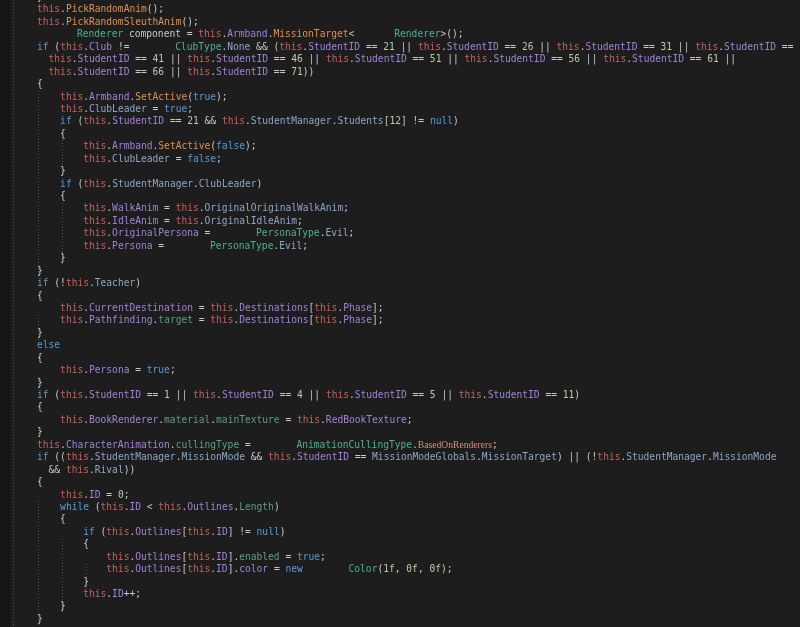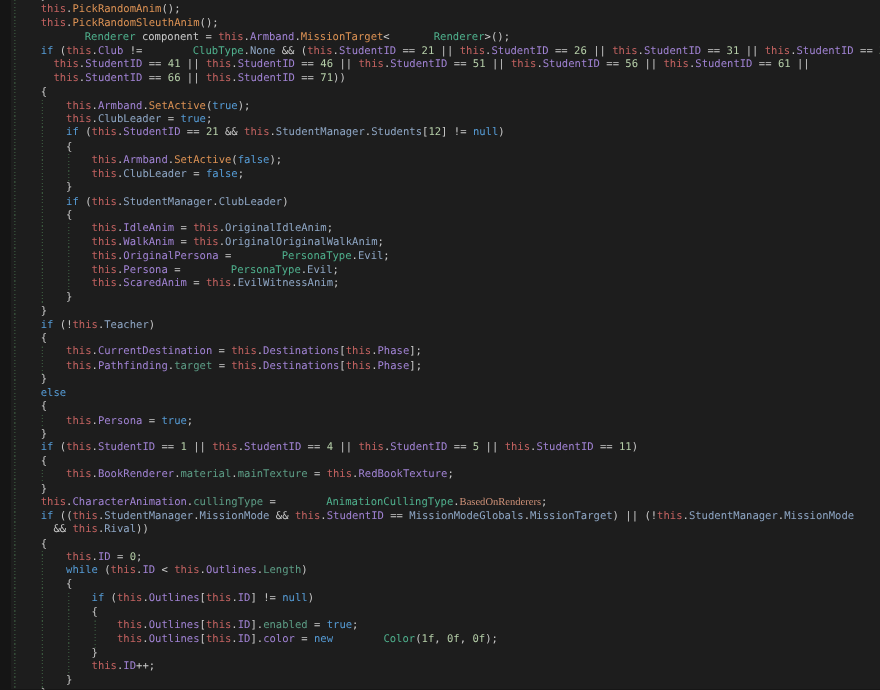--- a/index.html
+++ b/index.html
@@ -55,25 +55,24 @@
       <div class="line"><span class="pln">{</span></div>
       <div class="line"><span class="pln">    </span><span class="ths">this</span><span class="pln">.</span><span class="fld">Armband</span><span class="pln">.</span><span class="mth">SetActive</span><span class="pln">(</span><span class="kw">true</span><span class="pln">);</span></div>
       <div class="line"><span class="pln">    </span><span class="ths">this</span><span class="pln">.</span><span class="mem">ClubLeader</span><span class="pln"> = </span><span class="kw">true</span><span class="pln">;</span></div>
       <div class="line"><span class="pln">    </span><span class="kw">if</span><span class="pln"> (</span><span class="ths">this</span><span class="pln">.</span><span class="fld">StudentID</span><span class="pln"> == </span><span class="num">21</span><span class="pln"> &amp;&amp; </span><span class="ths">this</span><span class="pln">.</span><span class="mem">StudentManager</span><span class="pln">.</span><span class="mem">Students</span><span class="pln">[</span><span class="num">12</span><span class="pln">] != </span><span class="kw">null</span><span class="pln">)</span></div>
       <div class="line"><span class="pln">    {</span></div>
       <div class="line"><span class="pln">        </span><span class="ths">this</span><span class="pln">.</span><span class="fld">Armband</span><span class="pln">.</span><span class="mth">SetActive</span><span class="pln">(</span><span class="kw">false</span><span class="pln">);</span></div>
       <div class="line"><span class="pln">        </span><span class="ths">this</span><span class="pln">.</span><span class="mem">ClubLeader</span><span class="pln"> = </span><span class="kw">false</span><span class="pln">;</span></div>
       <div class="line"><span class="pln">    }</span></div>
       <div class="line"><span class="pln">    </span><span class="kw">if</span><span class="pln"> (</span><span class="ths">this</span><span class="pln">.</span><span class="mem">StudentManager</span><span class="pln">.</span><span class="mem">ClubLeader</span><span class="pln">)</span></div>
       <div class="line"><span class="pln">    {</span></div>
+      <div class="line"><span class="pln">        </span><span class="ths">this</span><span class="pln">.</span><span class="fld">WalkAnim</span><span class="pln"> = </span><span class="ths">this</span><span class="pln">.</span><span class="mem">OriginalOriginalWalkAnim</span><span class="pln">;</span></div>
       <div class="line"><span class="pln">        </span><span class="ths">this</span><span class="pln">.</span><span class="fld">IdleAnim</span><span class="pln"> = </span><span class="ths">this</span><span class="pln">.</span><span class="mem">OriginalIdleAnim</span><span class="pln">;</span></div>
-      <div class="line"><span class="pln">        </span><span class="ths">this</span><span class="pln">.</span><span class="fld">WalkAnim</span><span class="pln"> = </span><span class="ths">this</span><span class="pln">.</span><span class="mem">OriginalOriginalWalkAnim</span><span class="pln">;</span></div>
       <div class="line"><span class="pln">        </span><span class="ths">this</span><span class="pln">.</span><span class="fld">OriginalPersona</span><span class="pln"> = </span><span class="typ">PersonaType</span><span class="pln">.</span><span class="mem">Evil</span><span class="pln">;</span></div>
       <div class="line"><span class="pln">        </span><span class="ths">this</span><span class="pln">.</span><span class="fld">Persona</span><span class="pln"> = </span><span class="typ">PersonaType</span><span class="pln">.</span><span class="mem">Evil</span><span class="pln">;</span></div>
-      <div class="line"><span class="pln">        </span><span class="ths">this</span><span class="pln">.</span><span class="fld">ScaredAnim</span><span class="pln"> = </span><span class="ths">this</span><span class="pln">.</span><span class="mem">EvilWitnessAnim</span><span class="pln">;</span></div>
       <div class="line"><span class="pln">    }</span></div>
       <div class="line"><span class="pln">}</span></div>
       <div class="line"><span class="kw">if</span><span class="pln"> (!</span><span class="ths">this</span><span class="pln">.</span><span class="mem">Teacher</span><span class="pln">)</span></div>
       <div class="line"><span class="pln">{</span></div>
       <div class="line"><span class="pln">    </span><span class="ths">this</span><span class="pln">.</span><span class="fld">CurrentDestination</span><span class="pln"> = </span><span class="ths">this</span><span class="pln">.</span><span class="fld">Destinations</span><span class="pln">[</span><span class="ths">this</span><span class="pln">.</span><span class="fld">Phase</span><span class="pln">];</span></div>
       <div class="line"><span class="pln">    </span><span class="ths">this</span><span class="pln">.</span><span class="fld">Pathfinding</span><span class="pln">.</span><span class="prop">target</span><span class="pln"> = </span><span class="ths">this</span><span class="pln">.</span><span class="fld">Destinations</span><span class="pln">[</span><span class="ths">this</span><span class="pln">.</span><span class="fld">Phase</span><span class="pln">];</span></div>
       <div class="line"><span class="pln">}</span></div>
       <div class="line"><span class="kw">else</span></div>
       <div class="line"><span class="pln">{</span></div>
       <div class="line"><span class="pln">    </span><span class="ths">this</span><span class="pln">.</span><span class="fld">Persona</span><span class="pln"> = </span><span class="kw">true</span><span class="pln">;</span></div>

